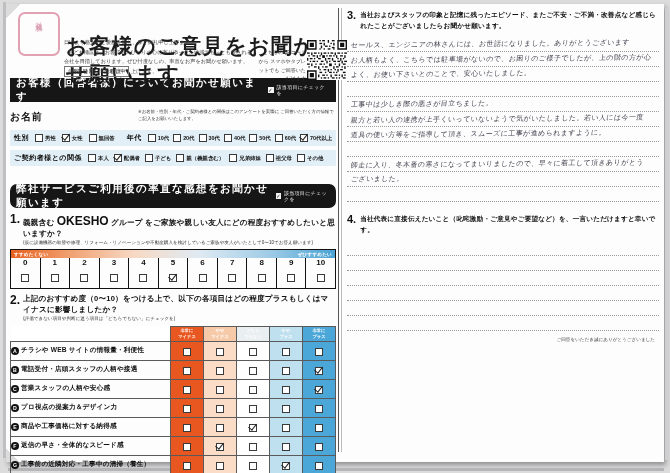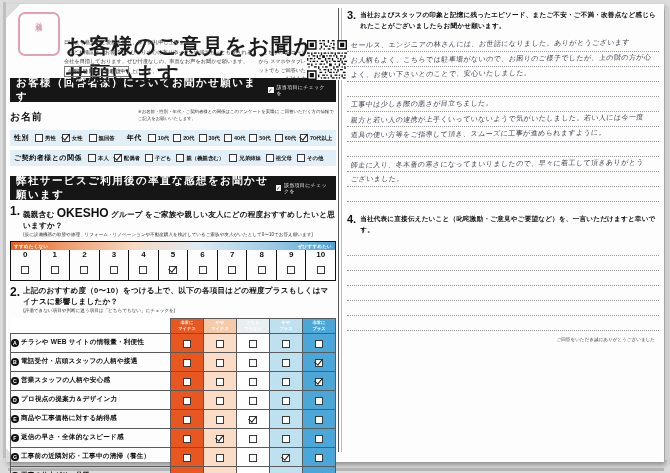--- a/index.html
+++ b/index.html
@@ -334,21 +334,21 @@
             <span class="cb"></span>
             <span>祖父母</span>
           </span>
           <span class="opt">
             <span class="cb"></span>
             <span>その他</span>
           </span>
         </div>
     </div>
 
-    <div class="bar" style="margin-top:10px;">
+    <div class="bar" style="margin-top:18px;border-radius:7px;">
       <div class="bt">弊社サービスご利用後の率直な感想をお聞かせ願います</div>
       <div class="bn">
         <span class="cbm">✓</span>
         <span>該当項目にチェックを</span>
       </div>
     </div>
 
     <div class="q">
       <div class="qn">1.</div>
       <div>

